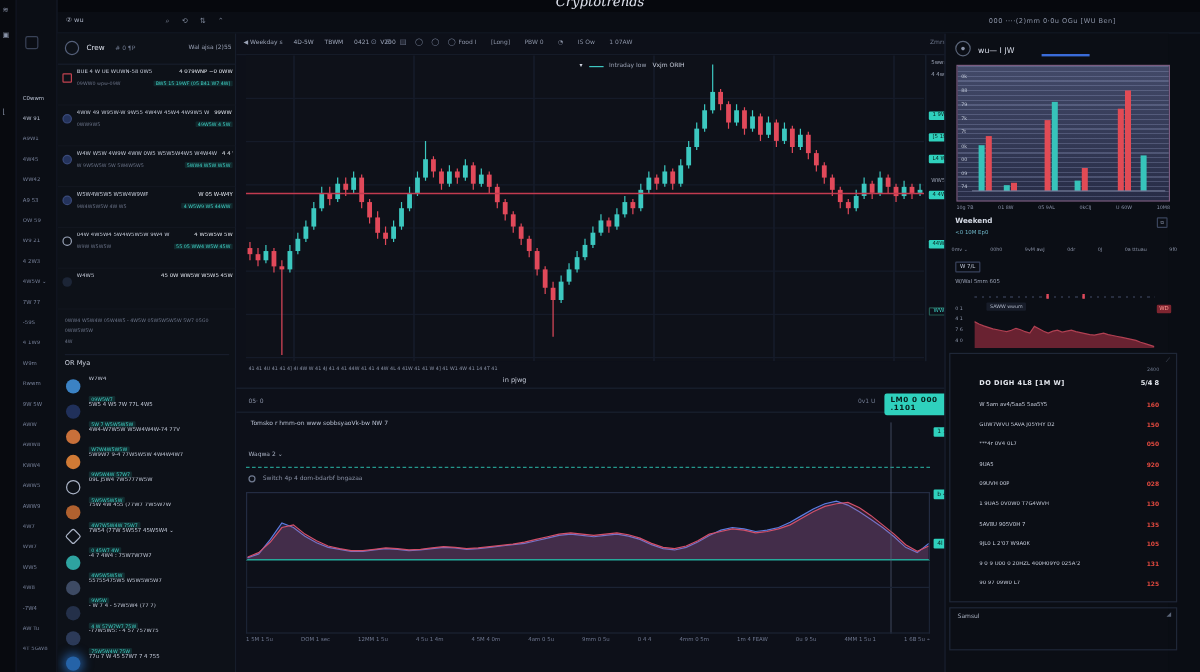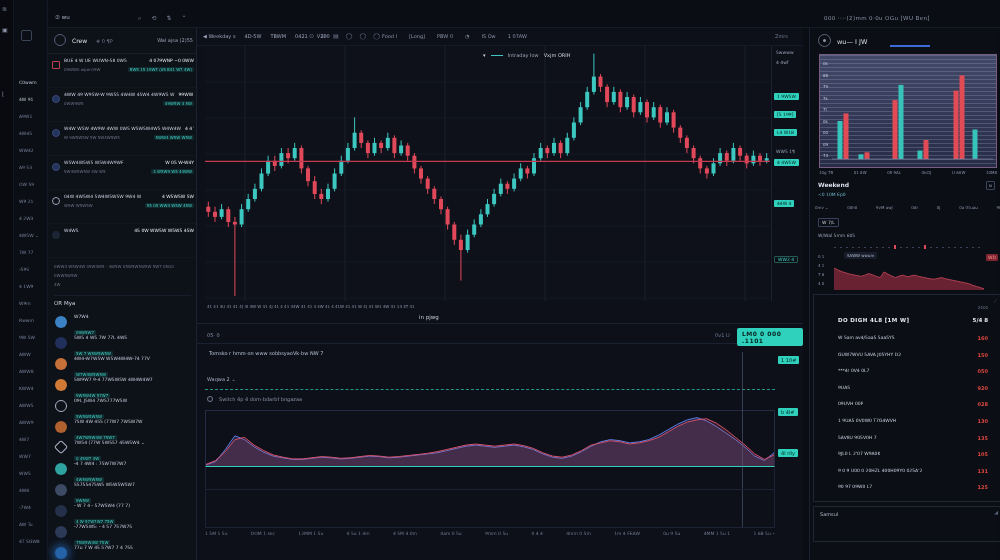--- a/index.html
+++ b/index.html
@@ -81,21 +81,21 @@
 #switch-row .circ{width:6px;height:6px;border:1px solid #707a90;border-radius:50%}
 #area-box{position:absolute;left:8px;top:382px;width:570px;height:57px;border:1px solid #232c42;border-bottom:1px solid #2fd1bd;overflow:hidden}
 .side-chip{position:absolute;font-size:5px;background:#2fd1bd;color:#07221d;padding:1px 3px;border-radius:1px}
 #vline{position:absolute;left:545px;top:324px;width:1px;height:176px;background:rgba(90,100,130,.55)}
 #empty1{position:absolute;left:8px;top:440px;width:570px;height:22px;border:1px solid #1b2334;border-top:none}
 #empty2{position:absolute;left:8px;top:462px;width:570px;height:38px;border:1px solid #1b2334;border-top:none}
 #lower-axis{position:absolute;left:8px;top:503px;width:570px;display:flex;justify-content:space-between;font-size:4.5px;color:#6f7890;white-space:nowrap}
 #bottom-nav{position:absolute;left:0;top:516px;width:606px;height:16px;background:#0a0d13;border-top:1px solid #151b28;display:flex;justify-content:space-between;align-items:center;padding:0 14px;font-size:5.5px;color:#7c8598}
 #bottom-nav .active{color:#eef1f7;font-weight:bold;font-size:7px}
 
-#right-panel{position:absolute;left:809px;top:28px;width:187px;height:532px;background:#0b0e15;border-left:1px solid #1a2130}
+#right-panel{position:absolute;left:787px;top:28px;width:187px;height:532px;background:#0b0e15;border-left:1px solid #1a2130}
 #rp-ic{position:absolute;left:8px;top:6px;width:13px;height:13px;border:1px solid #5a6478;border-radius:50%}
 #rp-ic:after{content:"";position:absolute;left:4px;top:4px;width:3px;height:3px;background:#8a93a8;border-radius:50%}
 #rp-title{position:absolute;left:27px;top:10px;font-size:6.5px;color:#d7dce8}
 #rp-underline{position:absolute;left:80px;top:17px;width:40px;height:2px;background:#3a6bd8}
 #bar-box{position:absolute;left:9px;top:26px;width:178px;height:114px;border:1px solid #7a5c80;
   background-image:repeating-linear-gradient(180deg,rgba(165,175,215,.26) 0px,rgba(165,175,215,.26) 1px,transparent 1px,transparent 4px),linear-gradient(180deg,#424968,#272c46)}
 .bar-y{position:absolute;left:3px;font-size:4px;color:#c3cad9}
 #bar-xlab{position:absolute;left:9px;top:142px;width:178px;display:flex;justify-content:space-between;font-size:4px;color:#8a93aa;white-space:nowrap}
 #wk-title{position:absolute;left:8px;top:153px;font-size:6px;font-weight:bold;color:#d6dbe6}
 #wk-sub{position:absolute;left:8px;top:164px;font-size:4.5px;color:#6fb7c9}
@@ -118,20 +118,23 @@
 .trow-v{position:absolute;right:14px;font-size:5px;font-weight:bold;color:#e0493f}
 #note-box{position:absolute;left:3px;top:478px;width:190px;height:36px;border:1px solid #1f2737}
 #note-text{position:absolute;left:6px;top:4px;font-size:5px;color:#aeb6c6}
 #note-ic{position:absolute;right:4px;top:2px;font-size:5px;color:#5a6478}
 svg{display:block}
 </style>
 </head>
 <body>
 
 <div id="app">
+  <div id="title-strip">
+    <div id="page-title">Cryptotrends</div>
+  </div>
 
   <div id="topbar">
     <div id="tb-chip">② wu</div>
     <div id="tb-icons">
         <span>⌕</span>
         <span>⟲</span>
         <span>⇅</span>
         <span>⌃</span>
       </div>
     <div id="tb-right">000  ····(2)mm   0·0u   OGu [WU  Ben]</div>

